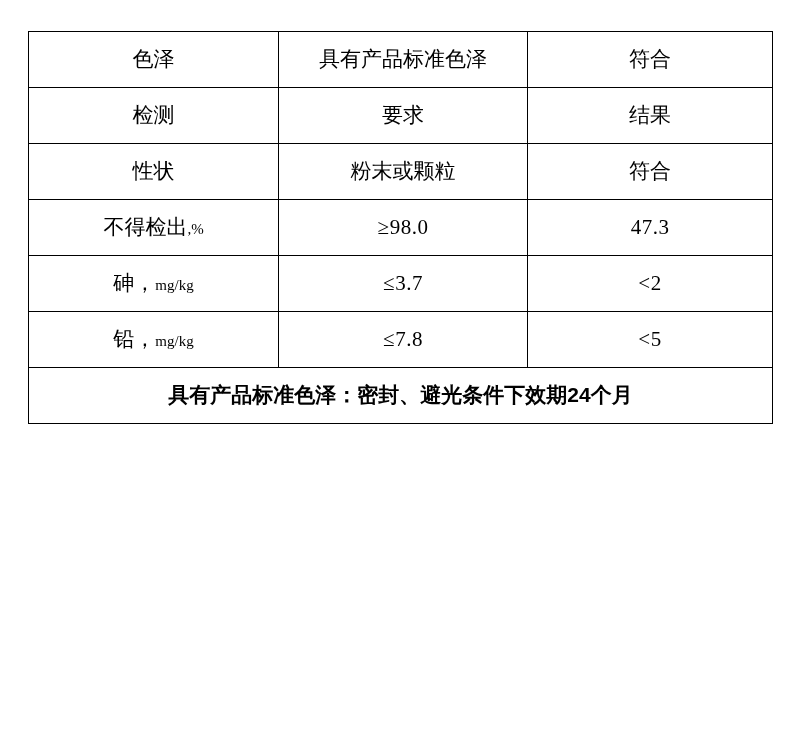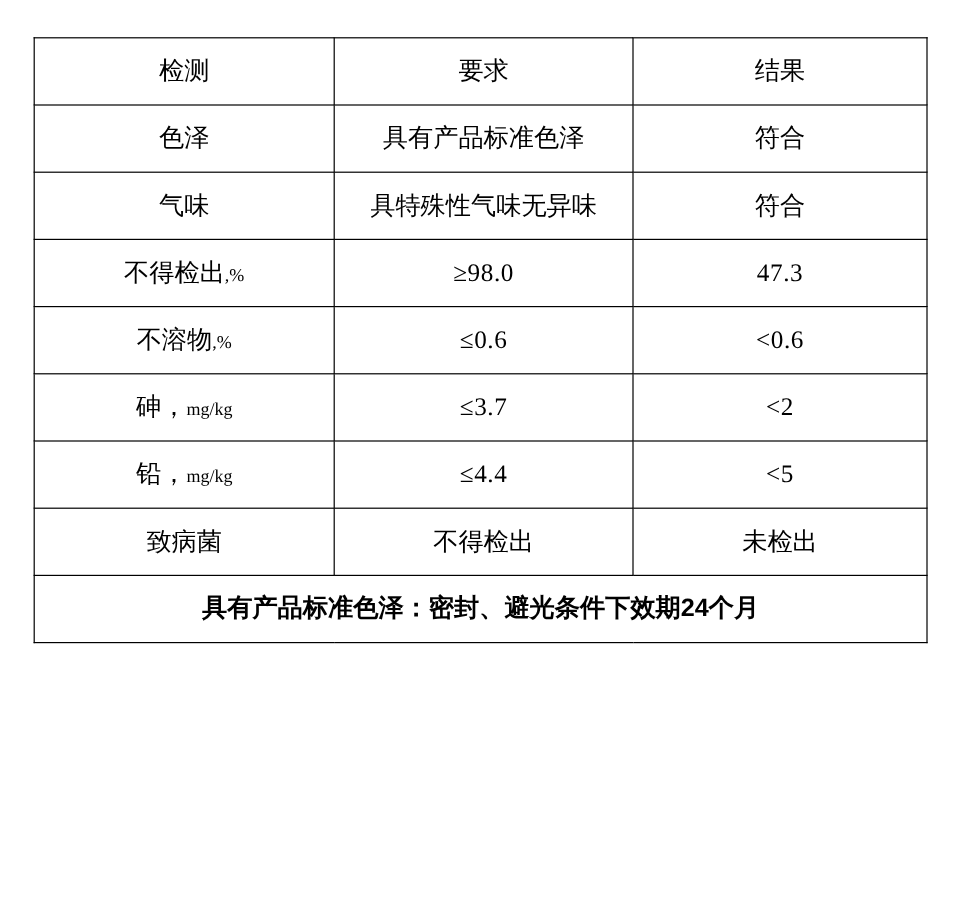--- a/index.html
+++ b/index.html
@@ -63,105 +63,85 @@
 <div class="page">
   <table class="spec">
     <colgroup>
       <col class="c1">
         <col class="c2">
         <col class="c3">
     </colgroup>
     <tbody>
 
       <tr>
-        <td><span class="main-txt">检测</span></td>
-        <td><span class="main-txt">要求</span></td>
-        <td><span class="main-txt">结果</span></td>
-      </tr>
-
-      <tr>
         <td>
             <span class="cellwrap">
               <span class="main-txt">色泽</span>
               <span class="sub-txt"></span>
             </span>
           </td>
         <td><span class="main-txt">具有产品标准色泽</span></td>
         <td><span class="main-txt">符合</span></td>
       </tr>
 
+      <tr>
+        <td><span class="main-txt">检测</span></td>
+        <td><span class="main-txt">要求</span></td>
+        <td><span class="main-txt">结果</span></td>
+      </tr>
 
       <tr>
         <td>
             <span class="cellwrap">
-              <span class="main-txt">气味</span>
+              <span class="main-txt">性状</span>
               <span class="sub-txt"></span>
             </span>
           </td>
-        <td><span class="main-txt">具特殊性气味无异味</span></td>
+        <td><span class="main-txt">粉末或颗粒</span></td>
         <td><span class="main-txt">符合</span></td>
       </tr>
+
 
       <tr>
         <td>
             <span class="cellwrap">
               <span class="main-txt">不得检出</span>
               <span class="sub-txt">,%</span>
             </span>
           </td>
         <td><span class="num-txt">≥98.0</span></td>
         <td><span class="num-txt">47.3</span></td>
       </tr>
 
 
-      <tr>
-        <td>
-            <span class="cellwrap">
-              <span class="main-txt">不溶物</span>
-              <span class="sub-txt">,%</span>
-            </span>
-          </td>
-        <td><span class="num-txt">≤0.6</span></td>
-        <td><span class="num-txt">&lt;0.6</span></td>
-      </tr>
 
       <tr>
         <td>
             <span class="cellwrap">
               <span class="main-txt">砷，</span>
               <span class="sub-txt">mg/kg</span>
             </span>
           </td>
         <td><span class="num-txt">≤3.7</span></td>
         <td><span class="num-txt">&lt;2</span></td>
       </tr>
 
       <tr>
         <td>
             <span class="cellwrap">
               <span class="main-txt">铅，</span>
               <span class="sub-txt">mg/kg</span>
             </span>
           </td>
-        <td><span class="num-txt">≤4.4</span></td>
+        <td><span class="num-txt">≤7.8</span></td>
         <td><span class="num-txt">&lt;5</span></td>
       </tr>
 
 
 
-      <tr>
-        <td>
-            <span class="cellwrap">
-              <span class="main-txt">致病菌</span>
-              <span class="sub-txt"></span>
-            </span>
-          </td>
-        <td><span class="main-txt">不得检出</span></td>
-        <td><span class="main-txt">未检出</span></td>
-      </tr>
 
       <tr class="footer-row">
         <td colspan="3"><span>具有产品标准色泽：密封、避光条件下效期24个月</span></td>
       </tr>
 
     </tbody>
   </table>
 </div>
 
 </body></html>

